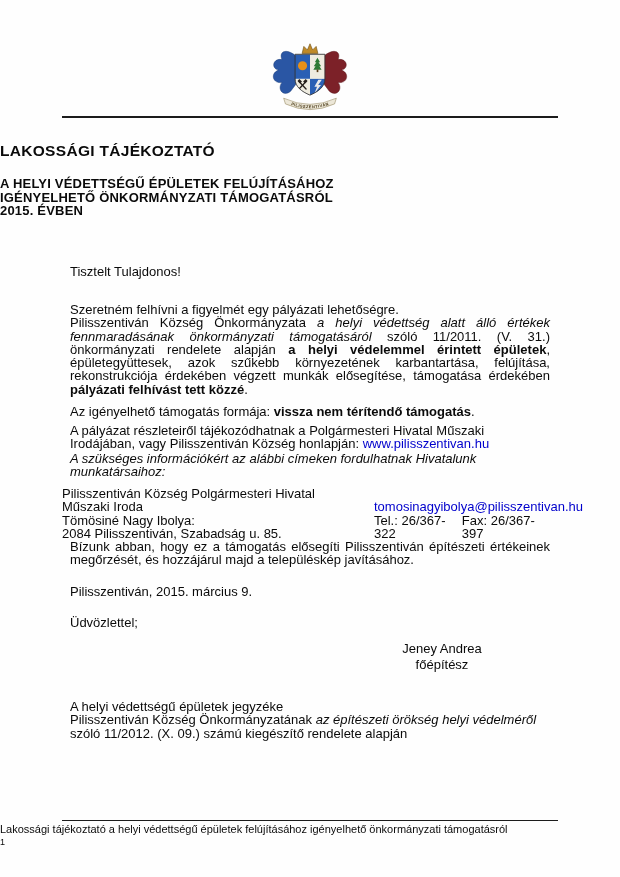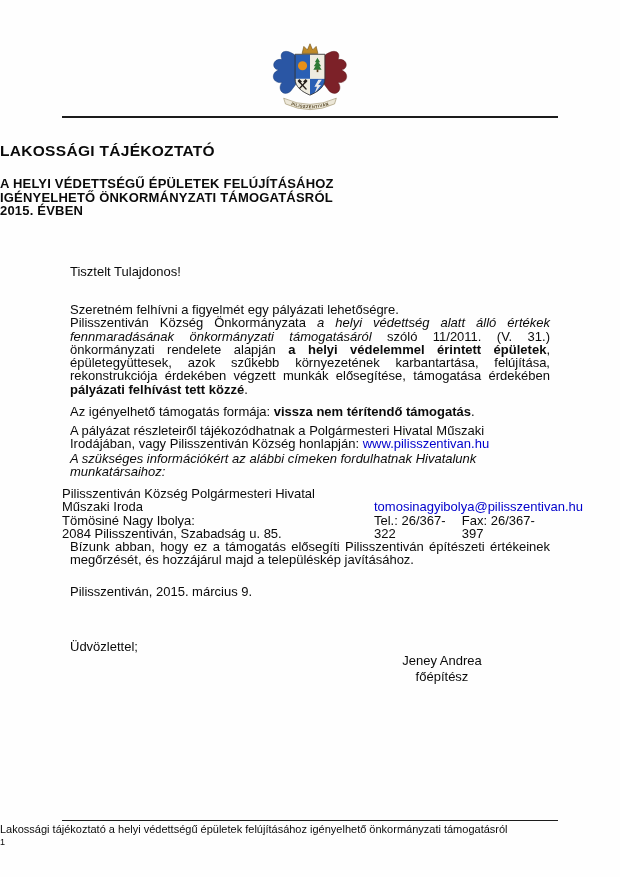--- a/index.html
+++ b/index.html
@@ -36,22 +36,22 @@
   .form-line { top: 405px; }
   .details-para { top: 424px; }
   .info-line { top: 452px; font-style: italic; }
 
   .contact-left { top: 487px; left: 62px; width: 300px; }
   .contact-right { top: 500.3px; left: 374px; width: 177px; }
   .telfax-row { display: flex; justify-content: space-between; align-items: flex-end; }
 
   .hope-para { top: 540px; }
   .dateline { top: 585px; }
-  .regards { top: 640px; }
-  .signature { top: 641px; left: 332px; width: 220px; text-align: center; line-height: 15.5px; margin-top: 12px; }
+  .regards { top: 616px; }
+  .signature { top: 641px; left: 332px; width: 220px; text-align: center; line-height: 15.5px; }
 
   .attachment { top: 700px; left: 70px; width: 480px; display: flex; }
   .attachment-label { width: 76px; flex: none; }
   .attachment-body { flex: 1; }
 
   .footer-line { top: 824px; left: 0; width: 100%; font-size: 11px; line-height: 11px; }
   .page-number { top: 837px; left: 0; width: 100%; font-size: 9px; }
 
   a.doc-link { color: #0000cc; cursor: pointer; }
 </style>
@@ -137,19 +137,23 @@
   <div class="abs txt col dateline">Pilisszentiván, 2015. március 9.</div>
 
   <div class="abs txt col regards">Üdvözlettel;</div>
 
   <div class="abs txt signature">
     <div>Jeney Andrea</div>
     <div>főépítész</div>
   </div>
 
   <div class="abs txt attachment">
+    <div class="attachment-body">
+      <div>A helyi védettségű épületek jegyzéke</div>
+      <div><span>Pilisszentiván Község Önkormányzatának </span><span class="italic">az építészeti örökség helyi védelméről</span><span> szóló 11/2012. (X. 09.) számú kiegészítő rendelete alapján</span></div>
+    </div>
   </div>
 
   <div class="abs rule-bottom"></div>
   <div class="abs footer-line center">Lakossági tájékoztató a helyi védettségű épületek felújításához igényelhető önkormányzati támogatásról</div>
   <div class="abs page-number center">1</div>
 
 </div>
 
 </body></html>

